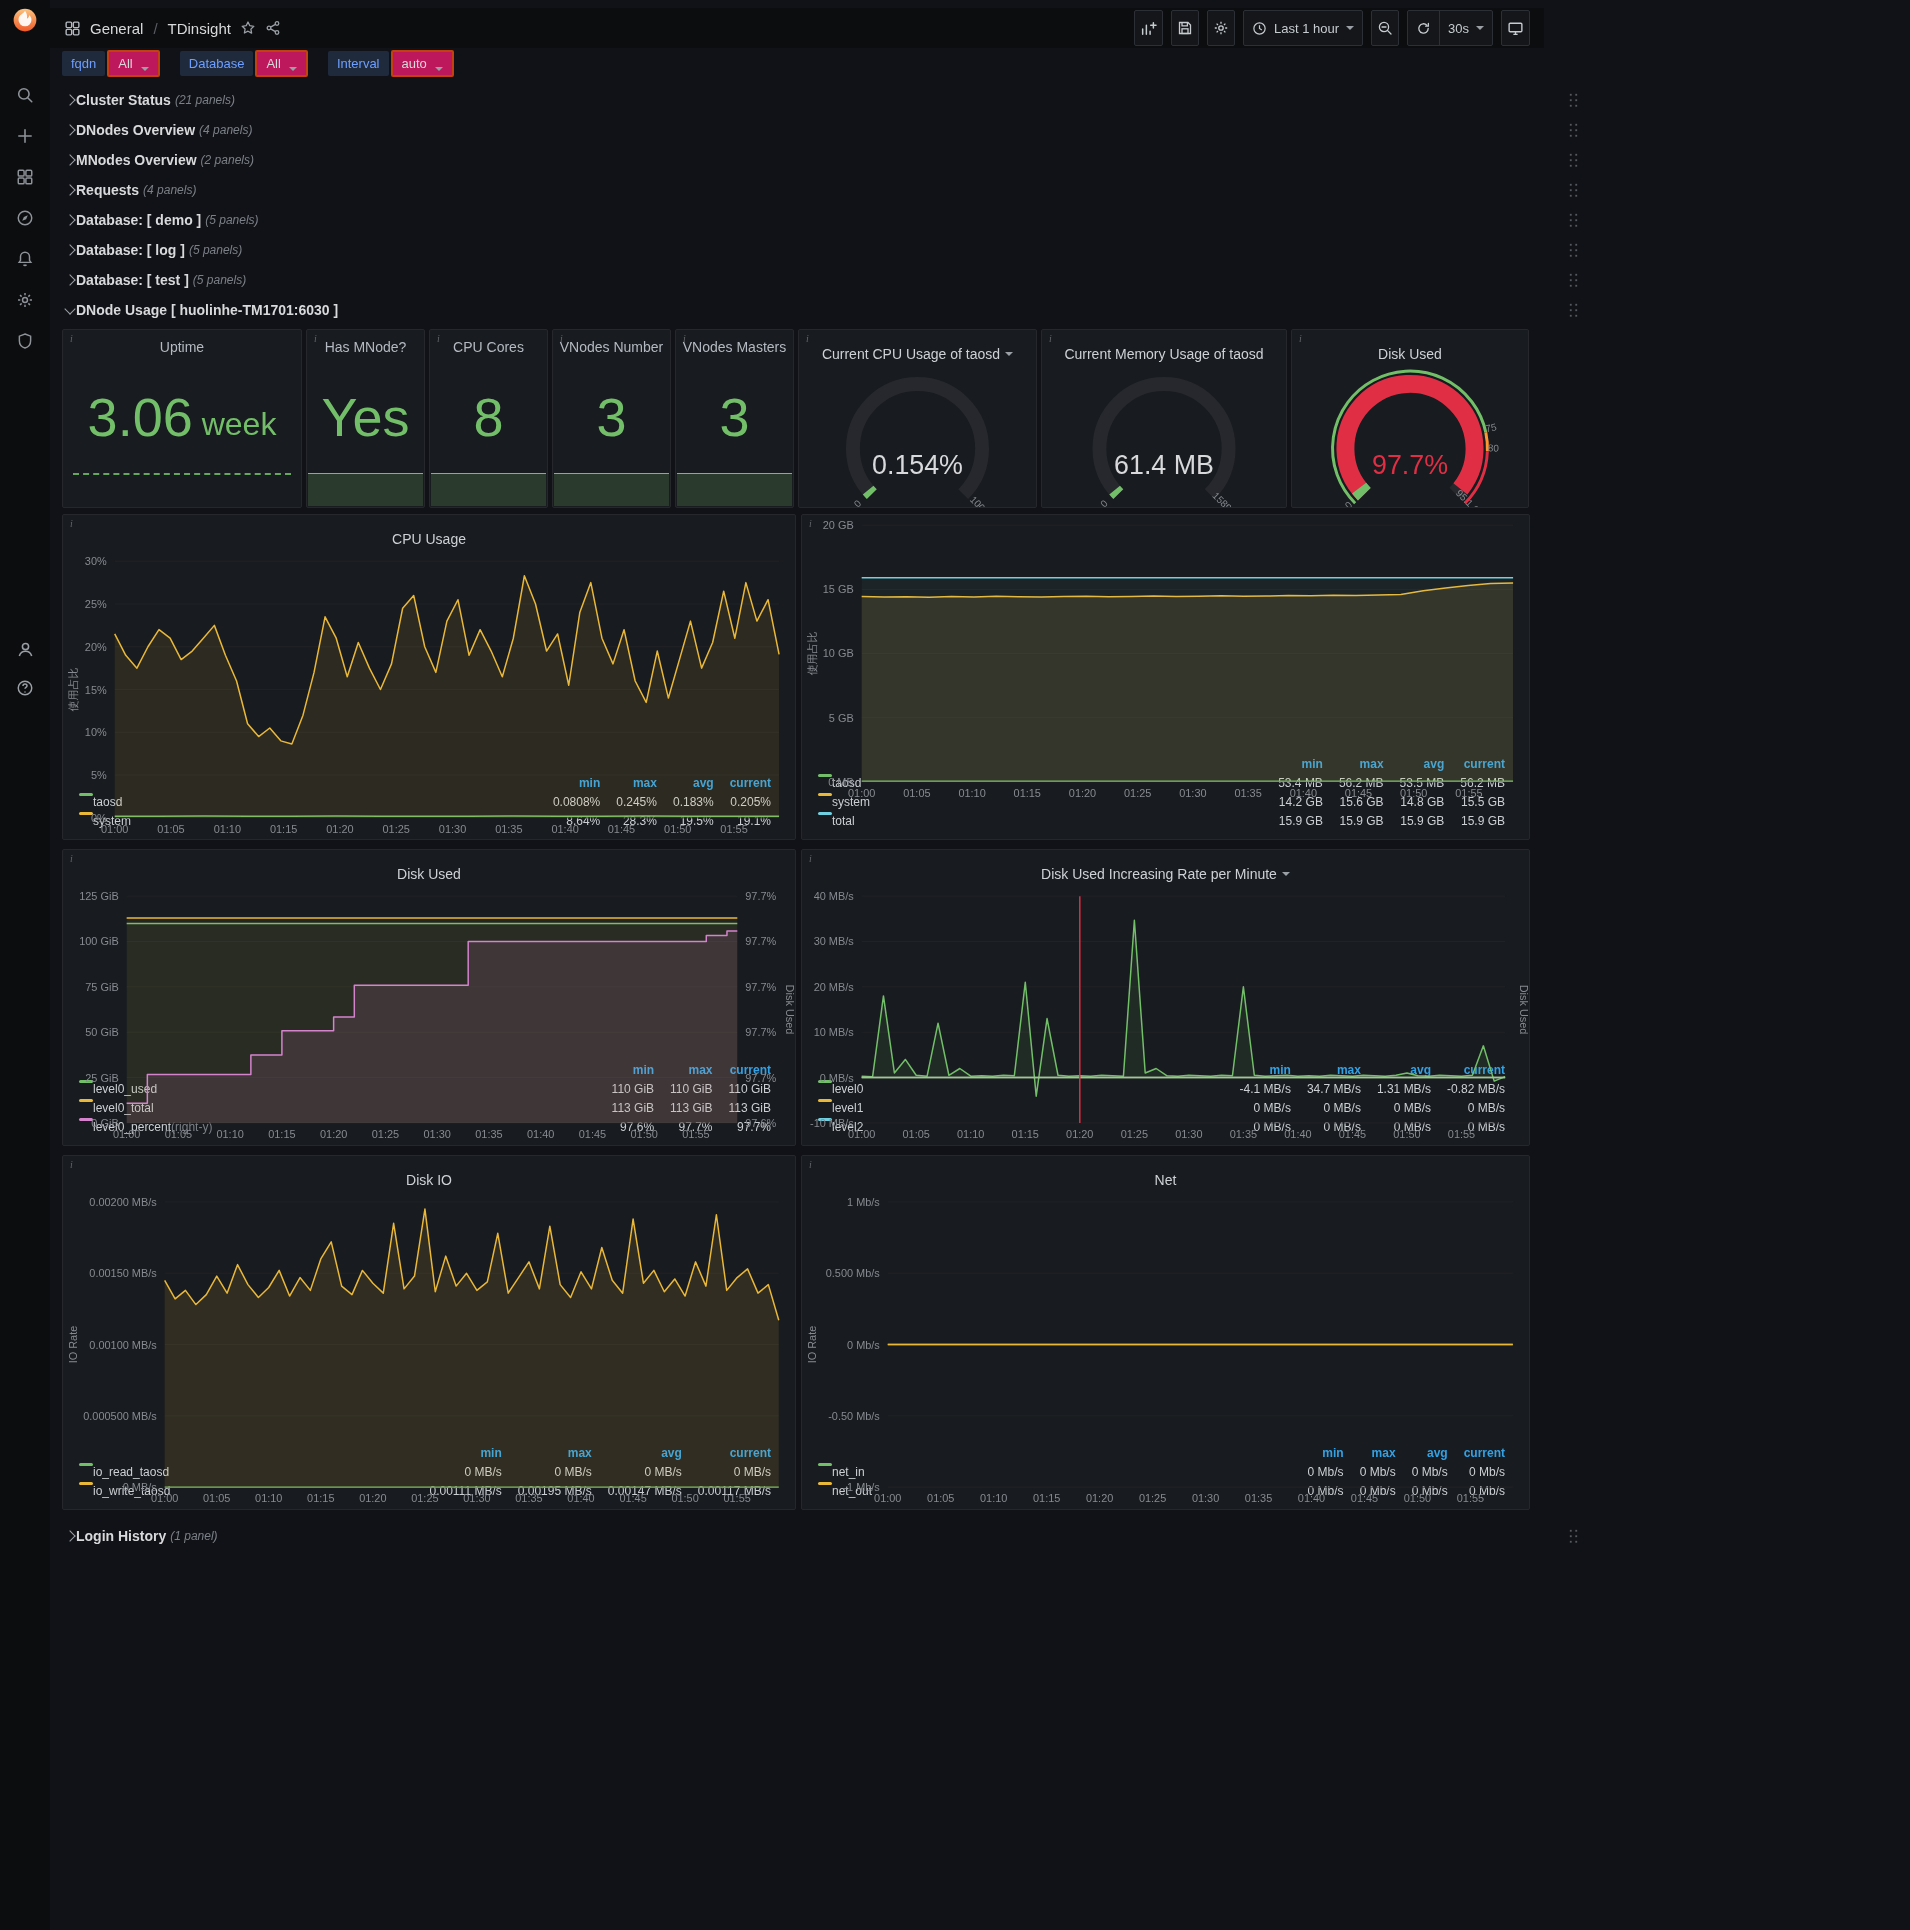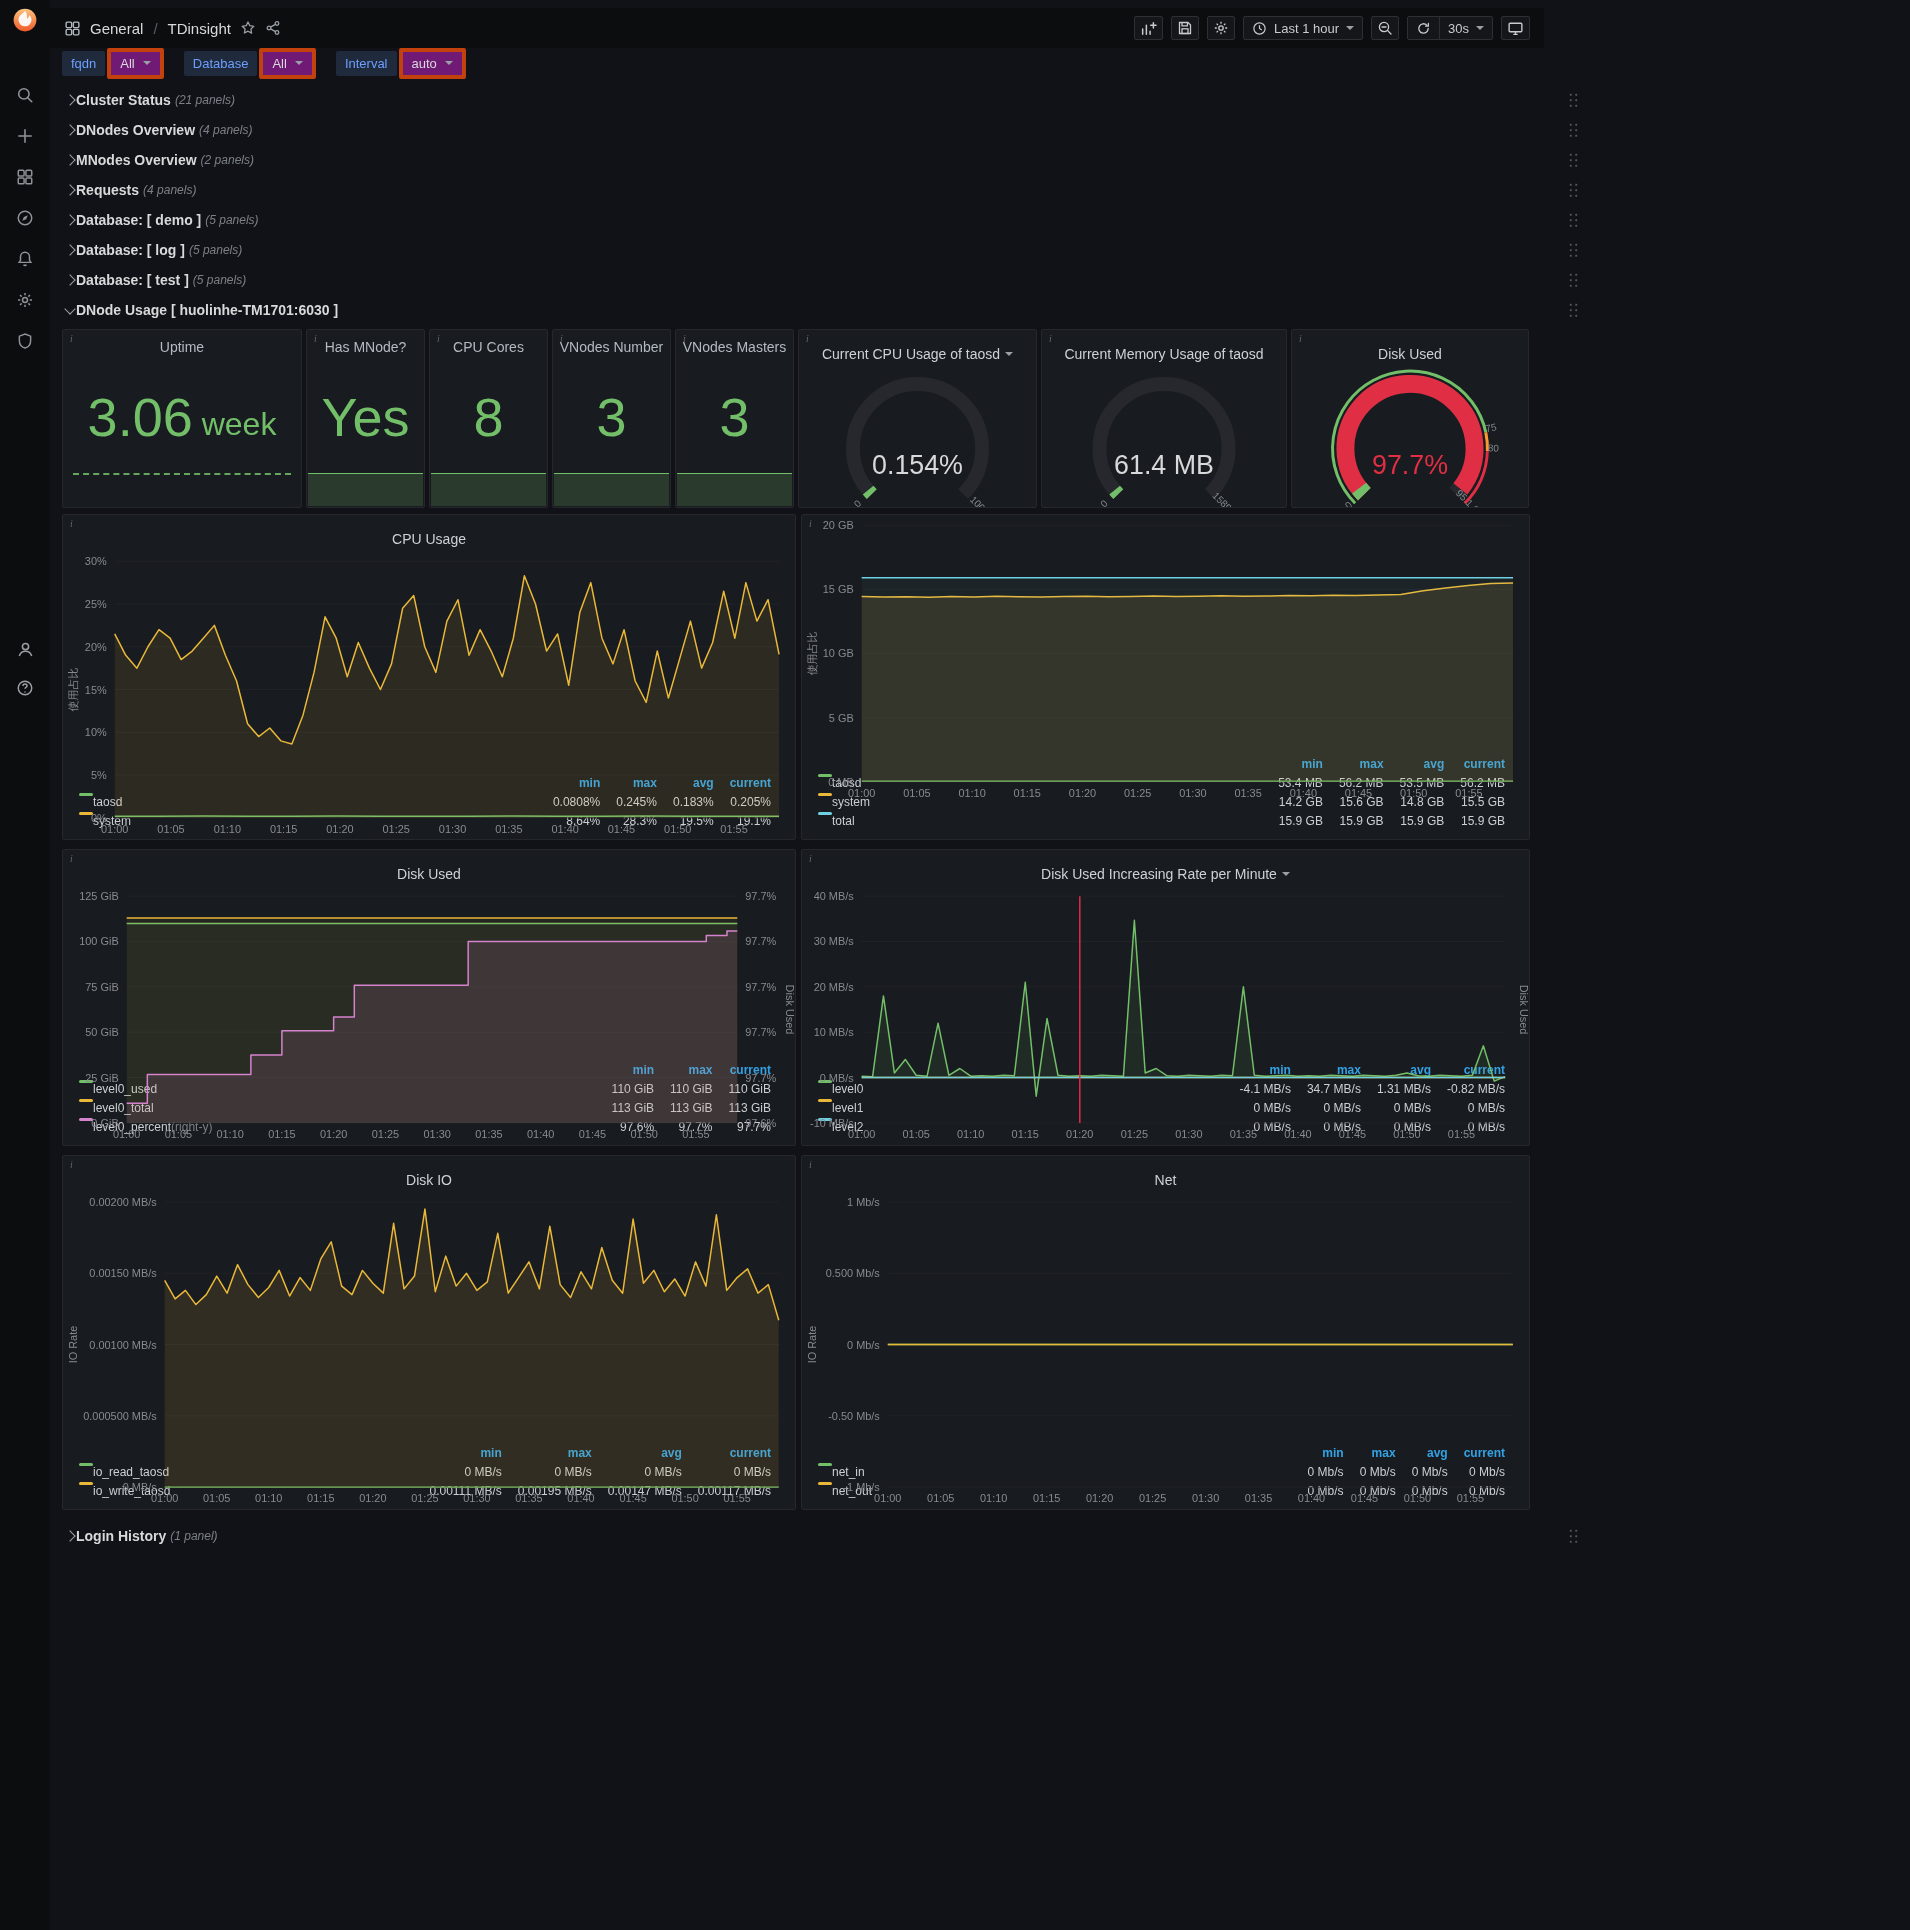--- a/index.html
+++ b/index.html
@@ -8,28 +8,28 @@
 .sidebar{position:fixed;top:0;left:0;bottom:0;width:50px;background:#0c0d0f;z-index:6}
 .logo{position:absolute;top:7px;left:12px;width:26px;height:26px;cursor:pointer}
 .side-nav{position:absolute;top:84px;left:0;width:50px;display:flex;flex-direction:column;align-items:center;gap:19px}
 .side-bottom{position:absolute;top:638px;left:0;width:50px;display:flex;flex-direction:column;align-items:center;gap:17px}
 .sicon{width:22px;height:22px;display:flex;align-items:center;justify-content:center;cursor:pointer}
 .navbar{position:fixed;top:8px;left:50px;width:1494px;height:40px;background:#0c0d0f;display:flex;align-items:center;justify-content:space-between;padding:0 14px;z-index:5}
 .nav-left{display:flex;align-items:center;gap:9px;font-size:15px}
 .nav-left .sep{color:#5a5e64;margin:0 1px}
 .nav-ic{display:flex;align-items:center;cursor:pointer}
 .nav-right{display:flex;align-items:center;gap:8px}
-.chip{display:flex;align-items:center;gap:7px;height:24px;padding:0 8px;border:1px solid #2c2f36;border-radius:2px;background:#141619;color:#c7ccd1;font-size:13px;cursor:pointer;white-space:nowrap}
+.chip{display:flex;align-items:center;gap:7px;height:36px;padding:0 8px;border:1px solid #2c2f36;border-radius:2px;background:#141619;color:#c7ccd1;font-size:13px;cursor:pointer;white-space:nowrap}
 .chip.icon-only{padding:0 5px}
 .chip .vdiv{width:1px;align-self:stretch;background:#2c2f36;margin:0 1px}
 .main{margin-left:50px;padding:48px 13px 0 12px;width:1544px}
 .submenu{display:flex;gap:20px;height:30px;align-items:center;margin-bottom:9px}
 .var-group{display:flex;align-items:center;gap:2px}
 .chip-label{background:#1f2b3d;color:#6e9fff;font-size:13px;font-weight:500;padding:5px 9px;border-radius:2px}
-.chip-value{display:flex;align-items:center;gap:8px;background:#701a75;border:4px solid #c2410c;color:#d8d9da;font-size:13px;padding:4px 9px;border-radius:2px;cursor:pointer}
+.chip-value{display:flex;align-items:flex-end;gap:8px;background:#be185d;border:2px solid #c2410c;color:#d8d9da;font-size:13px;padding:4px 9px;border-radius:2px;cursor:pointer}
 .caret{width:0;height:0;border-left:4px solid transparent;border-right:4px solid transparent;border-top:4.5px solid #9aa0a6;display:inline-block}
 .row-header{height:26px;margin-bottom:4px;display:flex;align-items:center;position:relative;padding-left:4px}
 .row-title-wrap{display:flex;align-items:center;gap:0;cursor:pointer}
 .chev{width:8px;height:8px;border-right:1.8px solid #9aa0a6;border-bottom:1.8px solid #9aa0a6;transform:rotate(-45deg);margin-right:2px}
 .chev.down{transform:rotate(45deg);margin-top:-3px}
 .row-title{font-size:14px;font-weight:700;color:#d8d9da}
 .row-count{font-size:12px;font-style:italic;color:#7b8087;margin-left:4px}
 .handle{position:absolute;right:2px;top:4px;width:12px;height:19px;background-image:radial-gradient(circle,#55585e 1.1px,transparent 1.2px);background-size:5.5px 5.5px;background-position:1px 1px;cursor:grab}
 .stats-row{display:grid;grid-template-columns:240px 119px 119px 119px 119px 239px 246px 238px;gap:4px;height:179px;margin-top:6px;margin-bottom:0}
 .panel{background:#181b1f;border:1px solid #25272c;border-radius:2px;position:relative;overflow:hidden}

